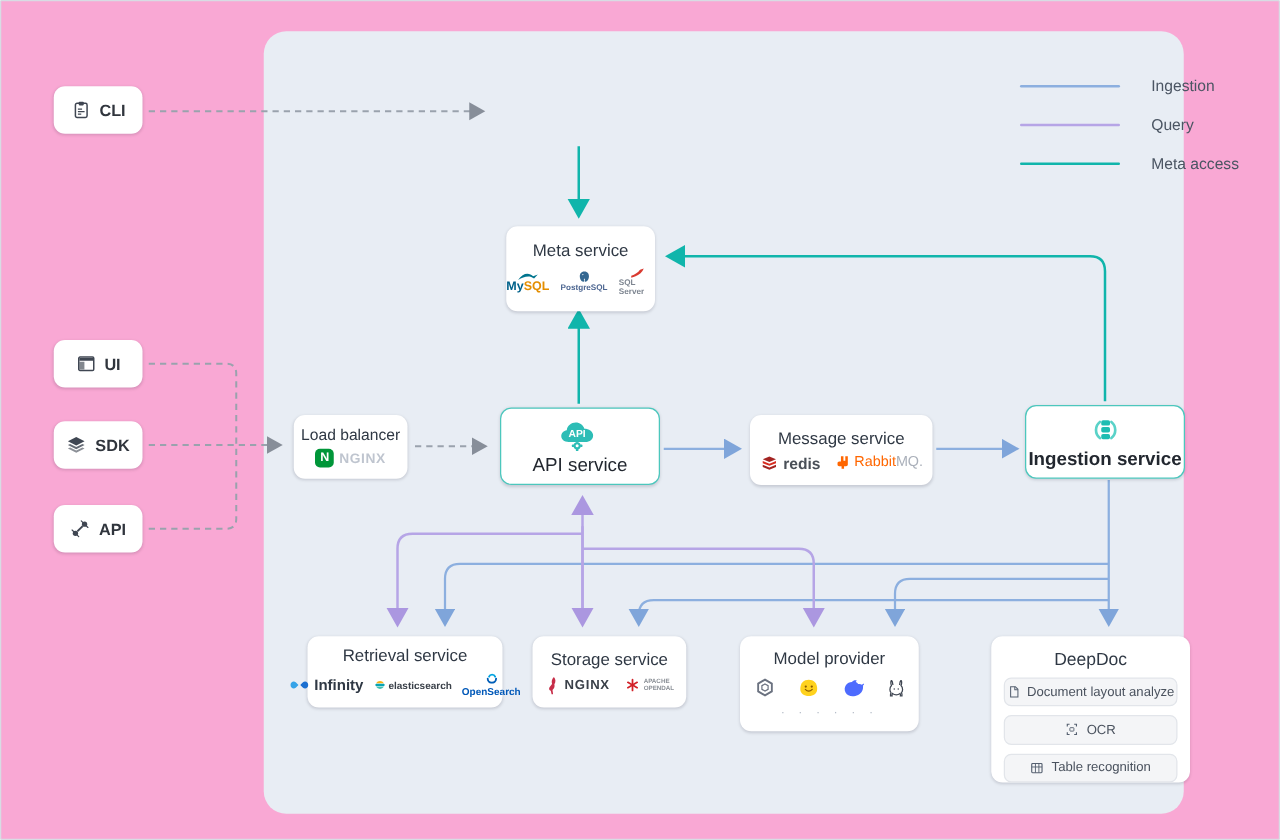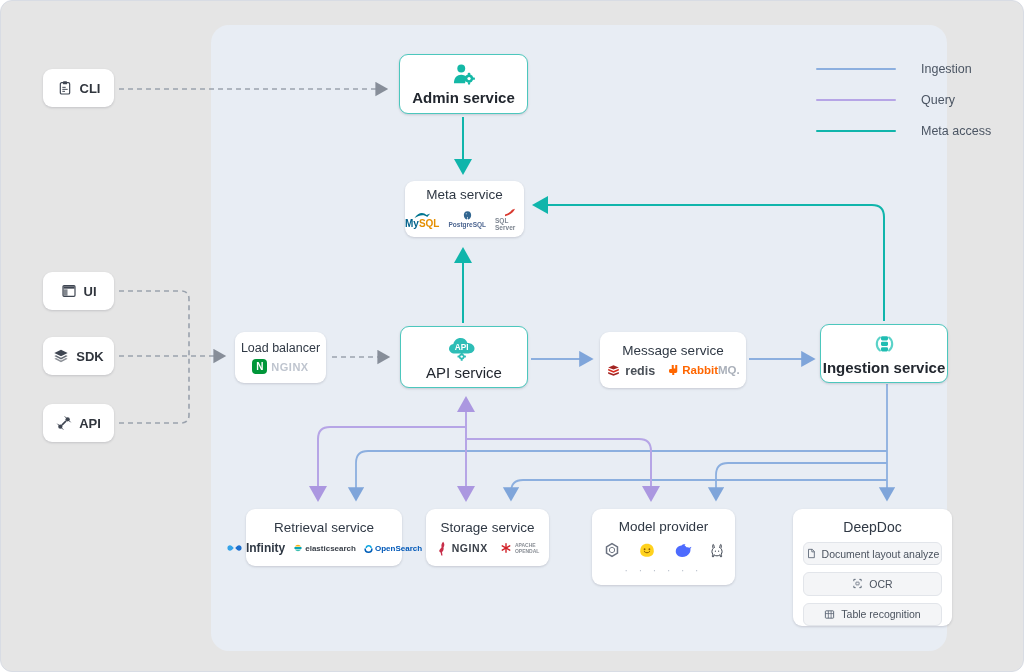--- a/index.html
+++ b/index.html
@@ -1,18 +1,18 @@
 <!DOCTYPE html>
 <html><head>
 <meta charset="utf-8">
 <style>
   html,body{margin:0;padding:0;background:#fff;}
   .canvas{
     position:relative;width:1024px;height:672px;box-sizing:border-box;
-    background:#e5e5e5;border:1px solid #d8dce4;border-radius:12px;overflow:hidden;
+    background:#f9a8d4;border:1px solid #d8dce4;border-radius:1px;overflow:hidden;
     font-family:"Liberation Sans",sans-serif;color:#2f3844;
   }
   .panel{
     position:absolute;left:210px;top:24px;width:736px;height:626px;
     background:#e8edf4;border-radius:18px;
   }
   svg.wires{position:absolute;left:0;top:0;width:1024px;height:672px;pointer-events:none;}
   .node{
     position:absolute;background:#fff;border-radius:9px;
     box-shadow:0 1px 3px rgba(16,24,40,.10),0 1px 2px rgba(16,24,40,.06);
@@ -33,21 +33,21 @@
   .legend-label{margin-left:25px;font-size:12.5px;color:#4b5563;}
   .nginx-badge{display:inline-flex;align-items:center;justify-content:center;width:15px;height:15px;border-radius:4px;background:#009639;color:#fff;font-size:10px;font-weight:700;}
   .nginx-text{font-size:11px;font-weight:700;color:#bfc5cf;letter-spacing:.5px;}
   .mysql-text{font-size:10px;font-weight:700;}
   .mysql-my{color:#00618a;}
   .mysql-sql{color:#e48e00;}
   .tiny-logo{display:flex;flex-direction:column;align-items:center;line-height:1;}
   .tiny-label{font-size:6.5px;color:#4d6691;font-weight:700;margin-top:1px;}
   .tiny-label.gray{color:#7d8590;}
   .redis-text{font-size:12.5px;font-weight:700;color:#4a5058;}
-  .rabbit-text{font-size:11.5px;font-weight:700;}
+  .rabbit-text{font-size:11.5px;font-weight:400;}
   .rabbit-orange{color:#ff6600;}
   .rabbit-gray{color:#aab0ba;}
   .infinity-text{font-size:12px;font-weight:700;color:#2f3844;}
   .es-text{font-size:8px;font-weight:700;color:#3a4049;}
   .os-text{font-size:8px;font-weight:700;color:#0058b8;}
   .minio-text{font-size:10.5px;font-weight:700;color:#3a4049;letter-spacing:.6px;}
   .opendal{display:flex;flex-direction:column;line-height:1.2;}
   .opendal-text{font-size:5px;color:#8b9097;font-weight:700;}
   .model-icons{display:flex;align-items:center;gap:17px;margin-top:7px;}
   .dots{margin-top:6px;font-size:10px;letter-spacing:4px;color:#b6bdc9;}
@@ -166,39 +166,22 @@
   </div>
 
   <div class="node" style="left:234px;top:331px;width:91px;height:51px;">
     <div class="title-sm" style="font-size:12.5px;">Load balancer</div>
     <div class="logo-row" style="gap:4px;margin-top:4px;">
       <span class="nginx-badge">N</span>
       <span class="nginx-text">NGINX</span>
     </div>
   </div>
 
-  <div class="node teal" style="left:398px;top:53px;width:129px;height:60px;">
-    <svg width="24" height="22" viewBox="0 0 26 24">
-      <circle cx="10" cy="6" r="4.3" fill="#14b8a6"></circle>
-      <path d="M2 22 C2 15.8 5.6 12.8 10 12.8 C12.6 12.8 14.9 13.8 16.3 15.7 L14 22 Z" fill="#14b8a6"></path>
-      <g transform="translate(18.5,17)">
-        <circle r="4.6" fill="#14b8a6"></circle>
-        <g fill="#14b8a6">
-          <rect x="-1.2" y="-6.4" width="2.4" height="2.4" rx=".6"></rect>
-          <rect x="-1.2" y="4" width="2.4" height="2.4" rx=".6"></rect>
-          <rect x="-6.4" y="-1.2" width="2.4" height="2.4" rx=".6"></rect>
-          <rect x="4" y="-1.2" width="2.4" height="2.4" rx=".6"></rect>
-        </g>
-        <circle r="1.8" fill="#fff"></circle>
-      </g>
-    </svg>
-    <div class="title-lg" style="margin-top:4px;">Admin service</div>
-  </div>
-
-  <div class="node" style="left:404px;top:180px;width:119px;height:56px;">
+
+  <div class="node" style="left:404px;top:180px;width:119px;height:68px;">
     <div class="title-sm">Meta service</div>
     <div class="logo-row" style="gap:9px;margin-top:6px;">
       <span class="tiny-logo">
         <svg width="18" height="8" viewBox="0 0 24 10">
             <path d="M2 9 C7 1 14 1 18 5 L23 3 L19 7.5 C14 3.5 8 5.5 2 9 Z" fill="#00758f"></path>
           </svg>
         <span class="mysql-text"><span class="mysql-my">My</span><span class="mysql-sql">SQL</span></span>
       </span>
       <span class="tiny-logo">
         <svg width="11" height="11" viewBox="0 0 24 24">
@@ -276,21 +259,21 @@
         <span class="infinity-text">Infinity</span>
       </span>
       <span style="display:flex;align-items:center;gap:2px;">
         <svg width="10" height="10" viewBox="0 0 24 24">
             <path d="M4.5 8.5 A9 9 0 0 1 19.5 8.5 Z" fill="#f9b110"></path>
             <rect x="3" y="9.8" width="18" height="4.4" rx="2.2" fill="#07a4b5"></rect>
             <path d="M4.5 15.5 A9 9 0 0 0 19.5 15.5 Z" fill="#3ebeb0"></path>
           </svg>
         <span class="es-text">elasticsearch</span>
       </span>
-      <span style="display:flex;align-items:center;gap:2px;">
+      <span style="display:flex;align-items:center;gap:2px;flex-direction:column;">
         <svg width="9" height="9" viewBox="0 0 24 24">
             <path d="M21 13 A9 9 0 0 1 3 13" stroke="#005eb8" stroke-width="4" fill="none" stroke-linecap="round"></path>
             <path d="M6 9 A7 7 0 0 1 19 9" stroke="#00a3e0" stroke-width="4" fill="none" stroke-linecap="round"></path>
           </svg>
         <span class="os-text">OpenSearch</span>
       </span>
     </div>
   </div>
 
   <div class="node" style="left:425px;top:508px;width:123px;height:57px;">

